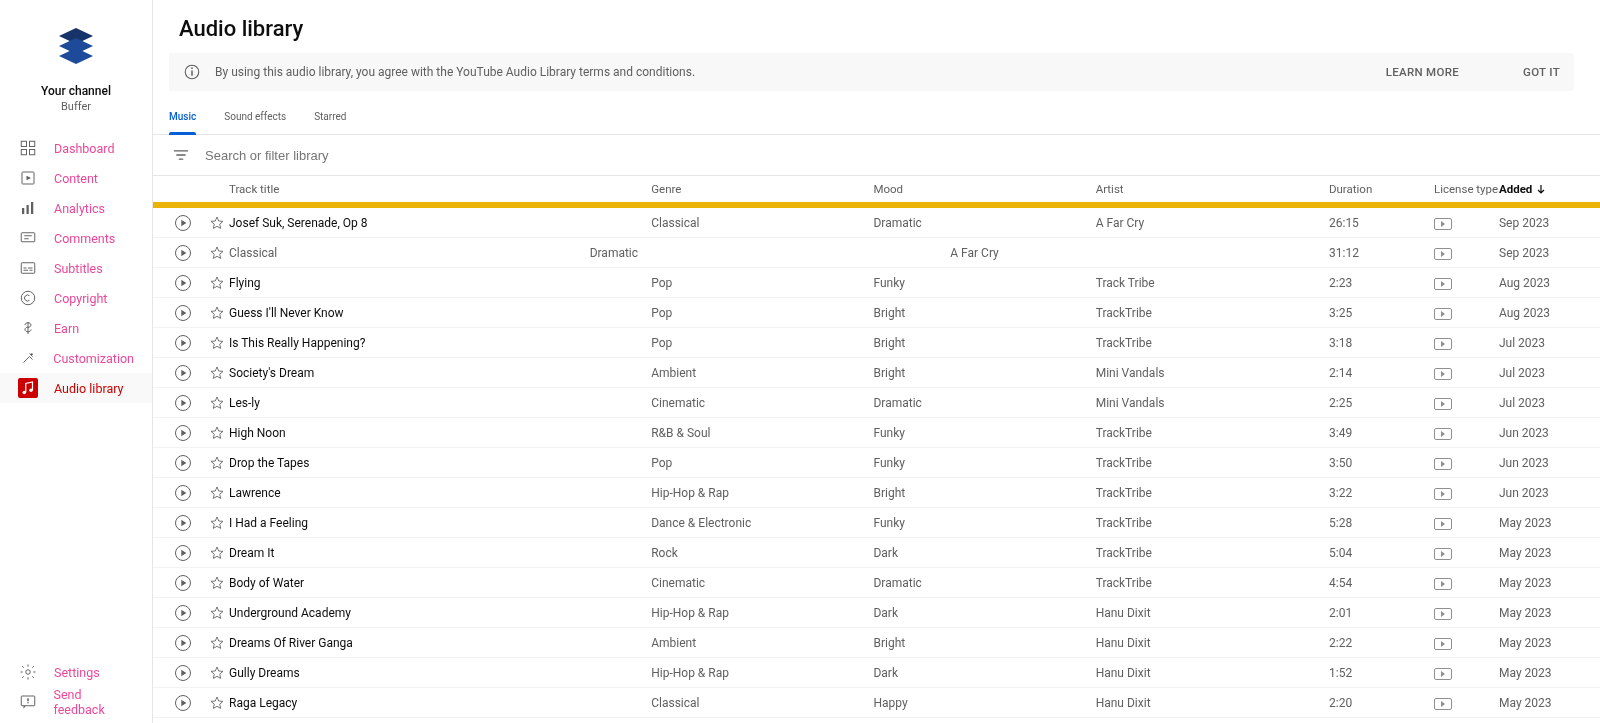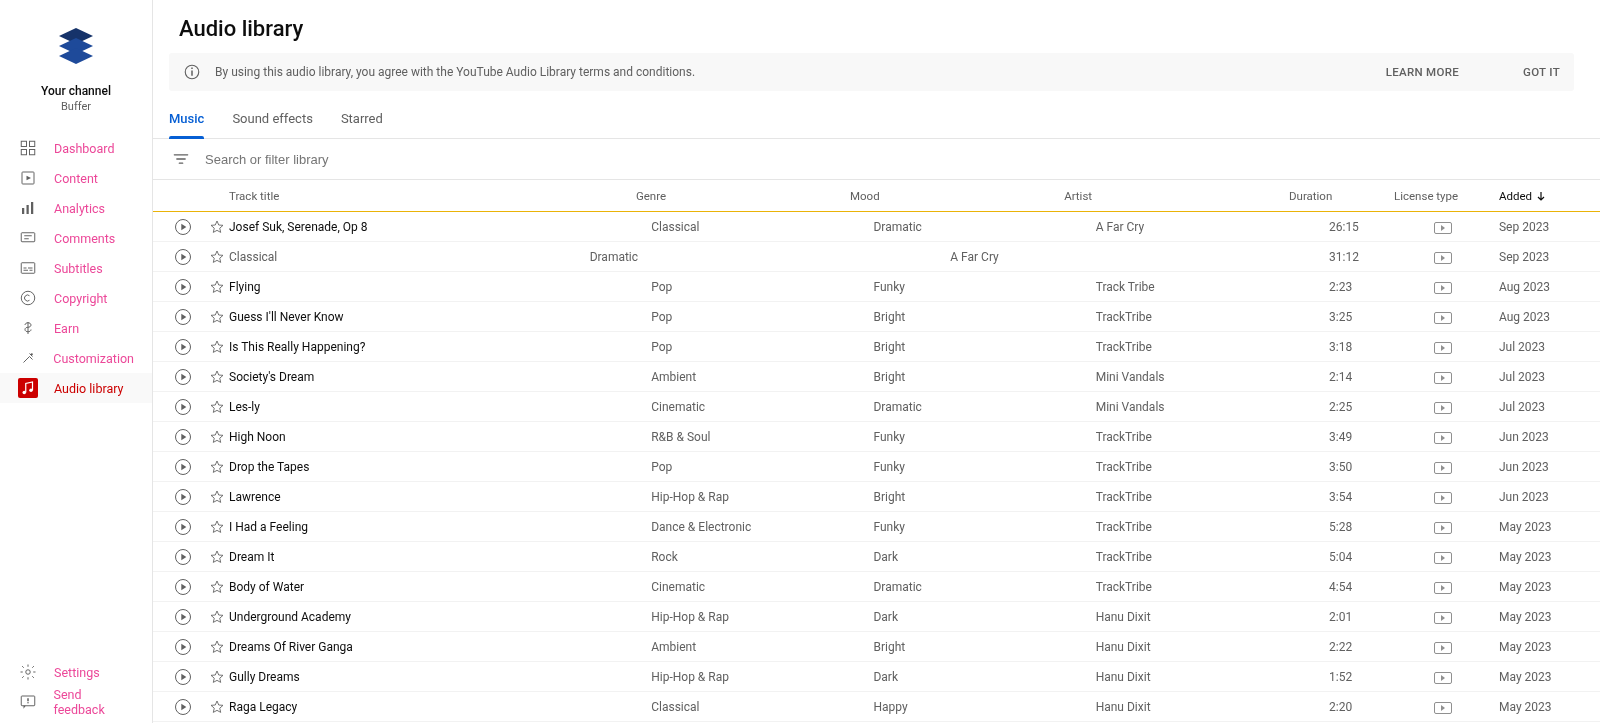--- a/index.html
+++ b/index.html
@@ -83,21 +83,21 @@
   }
 
   .tabs {
     display: flex;
     padding: 0 26px 0 16px;
     margin-top: 10px;
     border-bottom: 1px solid #e5e5e5;
     gap: 28px;
   }
   .tab {
-    font-size: 13px;
+    font-size: 10px;
     color: #606060;
     padding: 10px 0 12px;
     cursor: pointer;
     position: relative;
   }
   .tab.active { color: #065fd4; font-weight:500; }
   .tab.active::after {
     content:'';
     position:absolute; left:0; right:0; bottom:-1px;
     height:3px; background:#065fd4; border-radius:2px 2px 0 0;
@@ -114,33 +114,33 @@
     border: none; outline: none;
     font-size: 13px; color: #606060;
     flex: 1; height: 28px;
   }
 
   .table-header {
     display: flex;
     align-items: center;
     padding: 0 26px 0 18px;
     height: 32px;
-    border-bottom: 1px solid #eab308;
+    border-bottom: 6px solid #eab308;
     font-size: 11.5px;
     color: #606060;
   }
   .col-ctrl { width: 58px; flex-shrink:0; }
   .col-title { flex: 1.9; }
   .col-genre { flex: 1; }
   .col-mood  { flex: 1; }
   .col-artist{ flex: 1.05; }
   .col-dur   { width: 105px; }
   .col-lic   { width: 65px; text-align:left; }
   .col-added { width: 75px; text-align:left; }
-  .table-header .col-added { font-weight:400; color:#0d0d0d; display:flex; align-items:center; gap:4px;margin-left:40px;}
+  .table-header .col-added { font-weight:700; color:#0d0d0d; display:flex; align-items:center; gap:4px;}
 
   .rows { flex:1; overflow-y:auto; }
   .row {
     display:flex; align-items:center;
     padding: 0 26px 0 18px;
     height:30px;
     border-bottom:1px solid #f2f2f2;
     font-size:12px;
     color:#0d0d0d;
   }
@@ -545,21 +545,21 @@
       <span class="star-btn">
             <svg width="16" height="16" viewBox="0 0 24 24">
               <path d="M12 3l2.6 6 6.4.5-4.9 4.3 1.5 6.3L12 17l-5.6 3.1 1.5-6.3L3 9.5l6.4-.5z" fill="none" stroke="#606060" stroke-width="1.3"></path>
             </svg>
           </span>
     </div>
     <div class="col-title">Lawrence</div>
     <div class="col-genre">Hip-Hop &amp; Rap</div>
     <div class="col-mood">Bright</div>
     <div class="col-artist">TrackTribe</div>
-    <div class="col-dur">3:54</div>
+    <div class="col-dur">3:22</div>
     <div class="col-lic"><span class="lic-badge"></span></div>
     <div class="col-added">Jun 2023</div>
   </div>
   <div class="row">
     <div class="col-ctrl" style="display:flex;">
       <span class="play-btn">
             <svg width="20" height="20" viewBox="0 0 24 24">
               <circle cx="12" cy="12" r="9"></circle>
               <polygon points="10,8 16,12 10,16" fill="#606060"></polygon>
             </svg>

